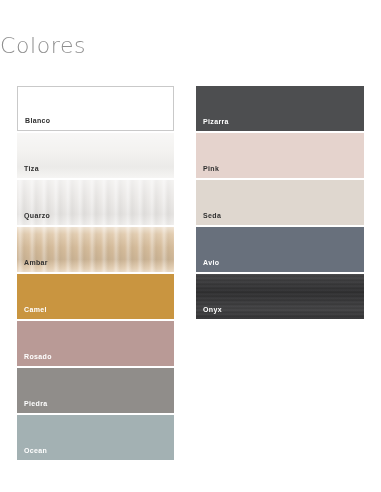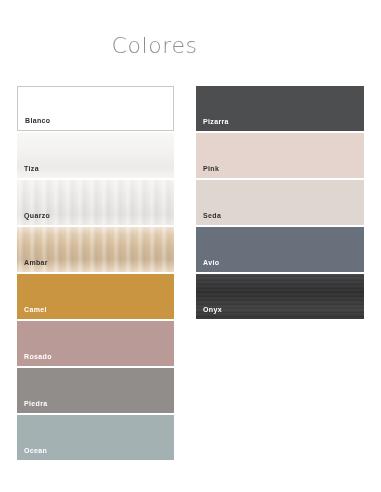--- a/index.html
+++ b/index.html
@@ -12,21 +12,20 @@
     background: #ffffff;
     font-family: "Liberation Sans", sans-serif;
     overflow: hidden;
     position: relative;
   }
   .page-title {
     position: absolute;
     top: 33px;
     left: 0;
     width: 309px;
-    text-align: center;
     font-size: 22px;
     font-weight: 300;
     letter-spacing: 0.6px;
     color: #8e8e8e;
     font-family: "DejaVu Sans", sans-serif;
   }
   .palette {
     position: absolute;
     top: 86px;
     left: 0;

